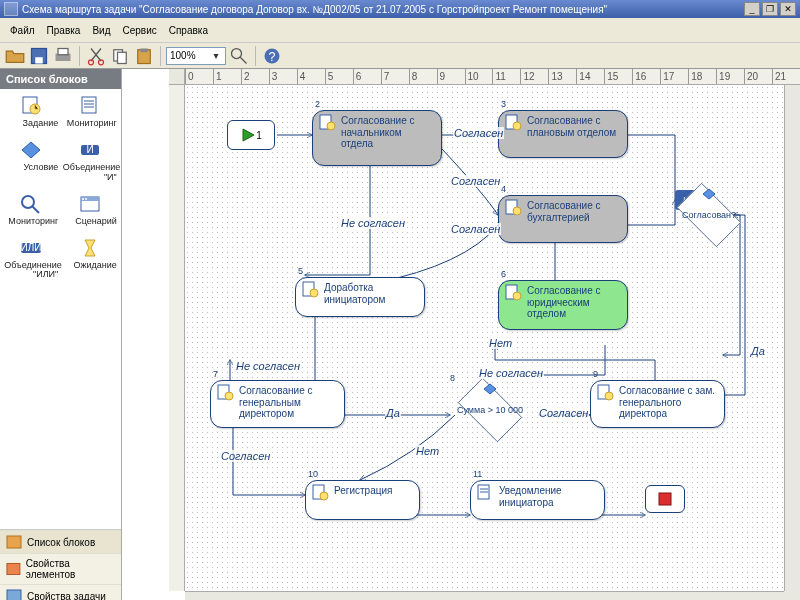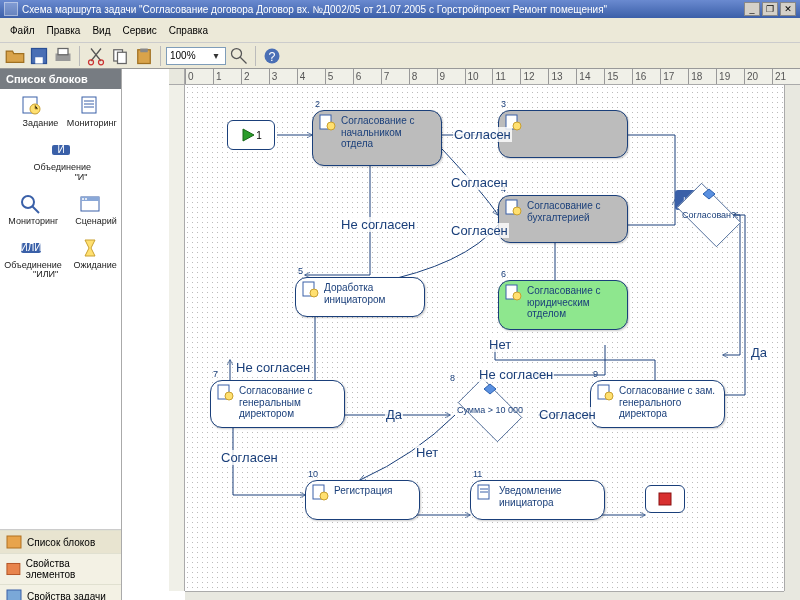--- a/index.html
+++ b/index.html
@@ -56,21 +56,21 @@
 .node .nicon { position: absolute; left: 5px; top: 3px; width: 18px; height: 18px; }
 .node .nnum { position: absolute; top: -12px; left: 2px; font-size: 9px; color: #1a3f7a; }
 .startnode { position: absolute; width: 48px; height: 30px; background: #fff; border: 1px solid #1a3f7a; border-radius: 6px; display: flex; align-items: center; justify-content: center; }
 .endnode { position: absolute; width: 40px; height: 28px; background: #fff; border: 1px solid #1a3f7a; border-radius: 6px; display: flex; align-items: center; justify-content: center; }
 .diamond { position: absolute; width: 80px; height: 50px; }
 .diamond .shape { width: 100%; height: 100%; transform: rotate(45deg) scale(0.7,0.7); background: #fff; border: 1px solid #1a3f7a; }
 .diamond .dlabel { position: absolute; top: 50%; left: 50%; transform: translate(-50%,-50%); width: 90px; text-align: center; color: #1a3f7a; font-size: 9px; }
 .diamond .dicon { position: absolute; top: -2px; left: 50%; transform: translateX(-50%); width: 14px; height: 12px; }
 .diamond .nnum { position: absolute; top: -12px; left: 0; font-size: 9px; color: #1a3f7a; }
 
-.edgelabel { position: absolute; font-size: 13px; color: #1a3f7a; background: #ffffffcc; padding: 0 1px; white-space: nowrap; }
+.edgelabel { position: absolute; font-size: 11px; color: #1a3f7a; background: #ffffffcc; padding: 0 1px; white-space: nowrap; font-style: italic; }
 
 svg.edges { position: absolute; top: 0; left: 0; width: 100%; height: 100%; pointer-events: none; }
 svg.edges path { stroke: #1a3f7a; stroke-width: 1; fill: none; marker-end: url(#arr); }
 
 
 .svgicon { width: 100%; height: 100%; }
 </style>
 </head>
 <body>
 
@@ -170,20 +170,28 @@
             <div class="picon">
               <svg class="svgicon" viewBox="0 0 24 22">
                 <rect x="4" y="2" width="14" height="16" fill="#fff" stroke="#3a60a8"></rect>
                 <path stroke="#3a60a8" d="M6 6h10M6 9h10M6 12h10"></path>
               </svg>
             </div>
             <div class="plabel">Мониторинг</div>
           </div>
       </div>
       <div class="prow">
+        <div class="pitem">
+            <div class="picon">
+              <svg class="svgicon" viewBox="0 0 24 22">
+                <path d="M12 3l9 8-9 8-9-8z" fill="#5a90e0" stroke="#2a60b0"></path>
+              </svg>
+            </div>
+            <div class="plabel">Условие</div>
+          </div>
         <div class="pitem">
             <div class="picon">
               <svg class="svgicon" viewBox="0 0 24 22">
                 <rect x="3" y="6" width="18" height="10" rx="2" fill="#3a60a8"></rect>
                 <text x="12" y="14" text-anchor="middle" fill="#fff" font-size="8">И</text>
               </svg>
             </div>
             <div class="plabel">Объединение "И"</div>
           </div>
       </div>
@@ -323,20 +331,21 @@
           </svg>
         <span>Согласование с начальником отдела</span>
       </div>
 
       <div class="node grey" style="left:313px;top:25px;width:130px;height:48px">
         <span class="nnum">3</span>
         <svg class="nicon" viewBox="0 0 18 18">
             <rect x="2" y="1" width="11" height="14" fill="#fff" stroke="#3a60a8"></rect>
             <circle cx="13" cy="12" r="4" fill="#ffe070" stroke="#c9a030"></circle>
           </svg>
+        <span>Согласование с плановым отделом</span>
       </div>
 
       <div class="node grey" style="left:313px;top:110px;width:130px;height:48px">
         <span class="nnum">4</span>
         <svg class="nicon" viewBox="0 0 18 18">
             <rect x="2" y="1" width="11" height="14" fill="#fff" stroke="#3a60a8"></rect>
             <circle cx="13" cy="12" r="4" fill="#ffe070" stroke="#c9a030"></circle>
           </svg>
         <span>Согласование с бухгалтерией</span>
       </div>

